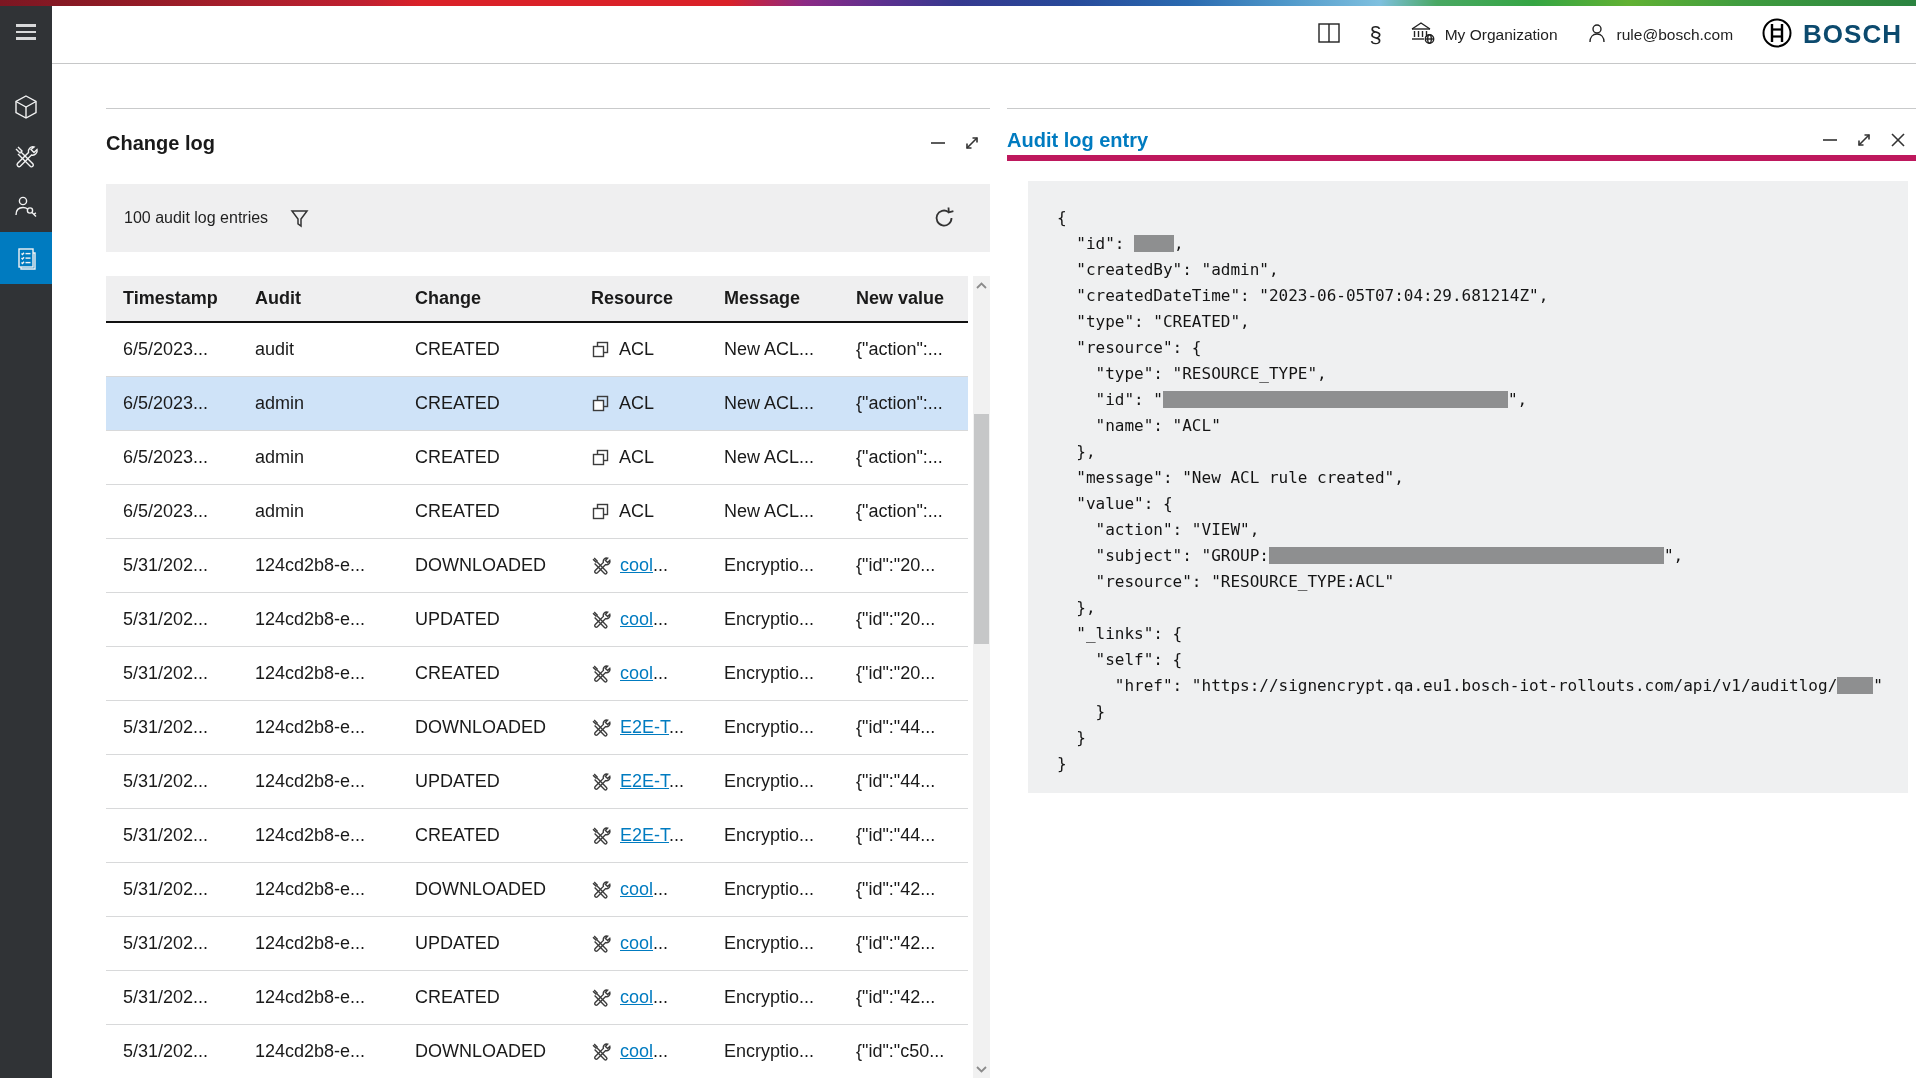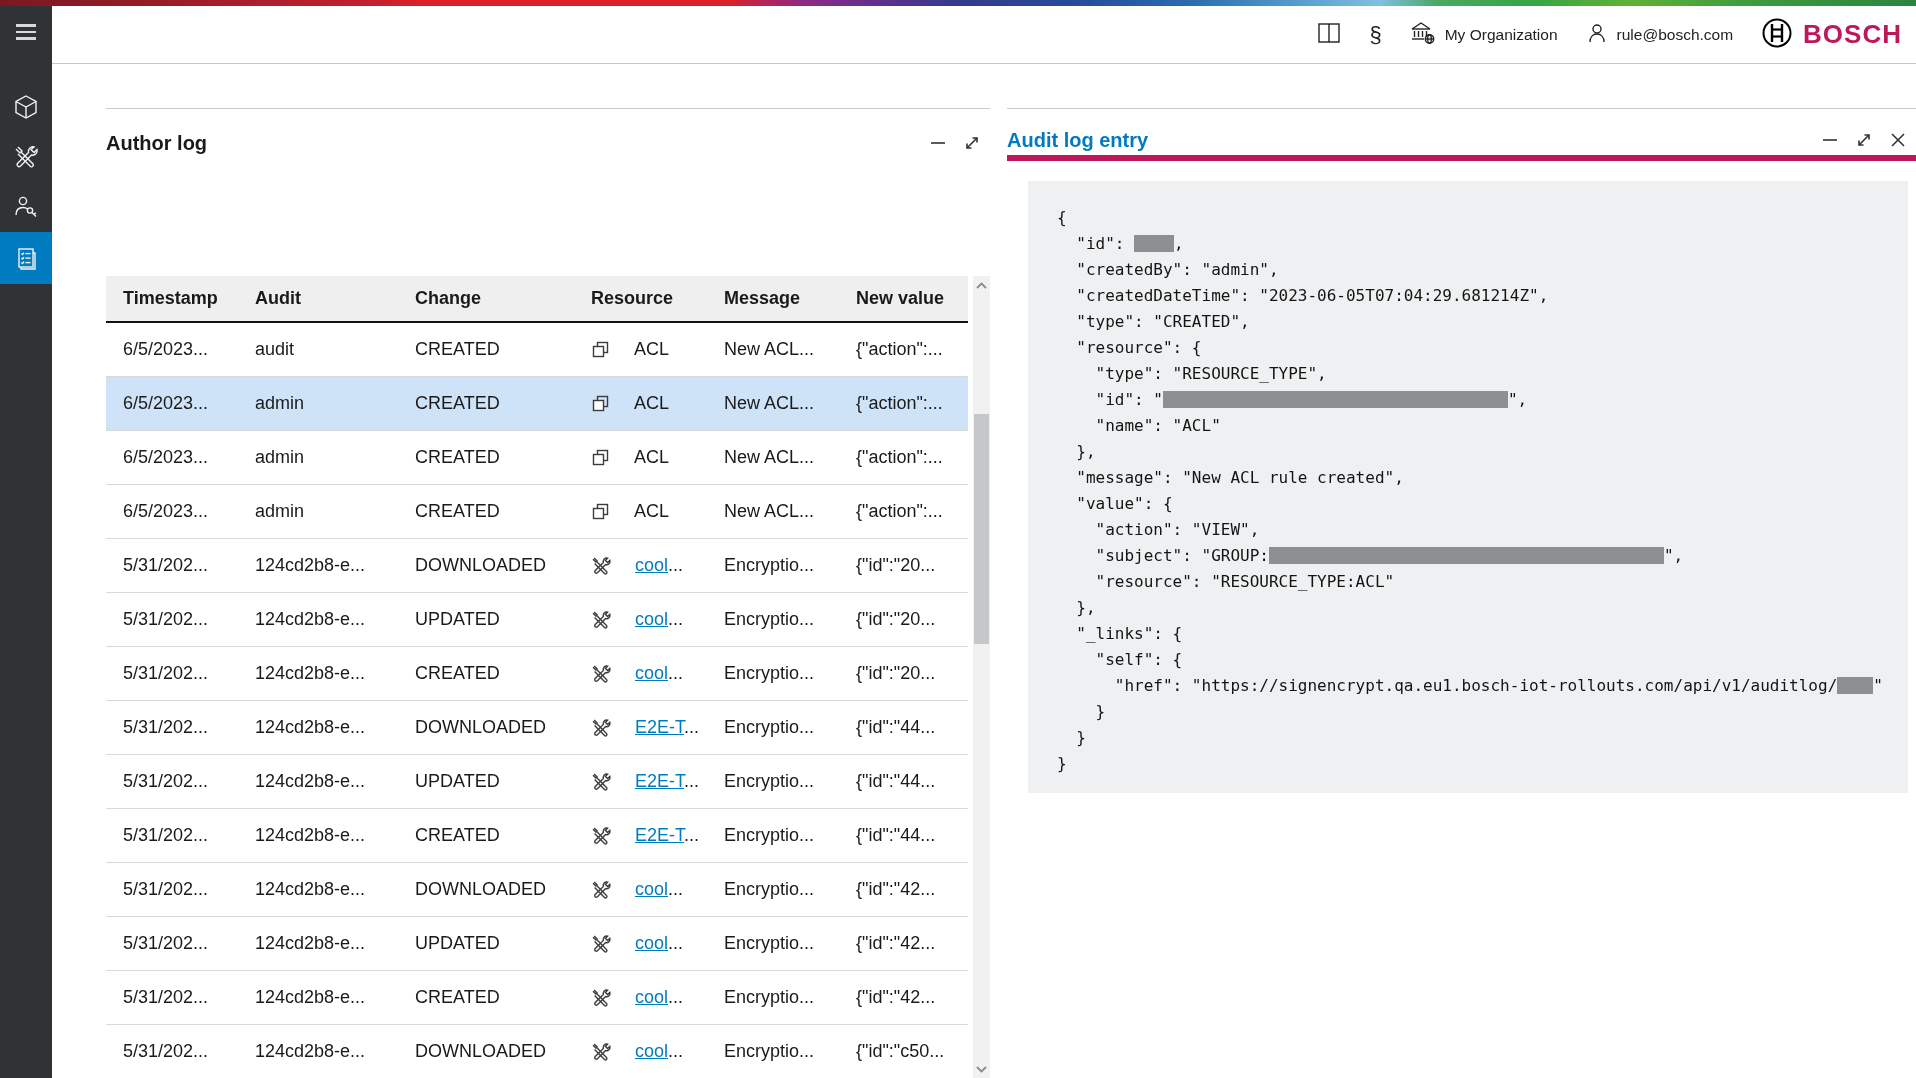--- a/index.html
+++ b/index.html
@@ -59,21 +59,21 @@
   .refresh-btn svg { stroke:#333; fill:none; stroke-width:1.8; }
 
   
   .table { position:absolute; top:167px; left:0; right:22px; bottom:0; overflow:hidden; }
   .trow { display:grid; grid-template-columns:132px 160px 176px 133px 132px 1fr;
           align-items:center; padding-left:17px; font-size:18px; }
   .thead-row { background:#efeff0; height:47px; font-weight:700; border-bottom:2px solid #111; }
   .tbody .trow { height:54px; border-bottom:1px solid #d8d9da; background:#fff; cursor:pointer; }
   .tbody .trow.selected { background:#cfe3f8; }
   .cell { overflow:hidden; white-space:nowrap; padding-right:10px; }
-  .res-cell { display:flex; align-items:center; gap:24px; }
+  .res-cell { display:flex; align-items:center; gap:9px; }
   .res-cell svg { stroke:#3c3c3c; fill:none; stroke-width:1.4; flex:none; }
   .res-link { color:#007bc0; text-decoration:underline; }
   .ellip { color:#1a1a1a; }
 
   
   .vscroll { position:absolute; top:167px; right:0; width:17px; bottom:0; background:#f1f1f1; }
   .vscroll .arrow { position:absolute; left:0; width:17px; height:18px; display:flex;
                     align-items:center; justify-content:center; cursor:pointer; }
   .vscroll .arrow svg { stroke:#8b8b8b; fill:none; stroke-width:1.8; }
   .arrow-up { top:0; } .arrow-down { bottom:0; }
@@ -177,46 +177,60 @@
     <div class="brand">
       <span>
         <svg width="32" height="32" viewBox="0 0 32 32">
           <circle cx="16" cy="16" r="13.5" fill="none" stroke="#000" stroke-width="2"></circle>
           <line x1="11" y1="7" x2="11" y2="25" stroke="#000" stroke-width="2.4"></line>
           <line x1="21" y1="7" x2="21" y2="25" stroke="#000" stroke-width="2.4"></line>
           <line x1="11" y1="12.5" x2="21" y2="12.5" stroke="#000" stroke-width="2.2"></line>
           <line x1="11" y1="19.5" x2="21" y2="19.5" stroke="#000" stroke-width="2.2"></line>
         </svg>
       </span>
-      <span class="brand-text" id="brand-text" style="color: #be185d; text-align: right;">BOSCH</span>
+      <span class="brand-text" id="brand-text" style="color: #0c4a6e; text-align: right;">BOSCH</span>
     </div>
   </div>
 </div>
 
 <div class="content">
 
   <div class="panel panel-audit">
     <div class="panel-head">
-      <div class="panel-title">Author log</div>
+      <div class="panel-title">Change log</div>
       <div class="panel-controls">
         <div class="pbtn">
           <svg width="18" height="18" viewBox="0 0 18 18">
               <line x1="2" y1="9" x2="16" y2="9"></line>
             </svg>
         </div>
         <div class="pbtn">
           <svg width="18" height="18" viewBox="0 0 18 18">
               <line x1="4" y1="14" x2="14" y2="4"></line>
               <polyline points="9.5,4 14,4 14,8.5"></polyline>
               <polyline points="4,9.5 4,14 8.5,14"></polyline>
             </svg>
         </div>
       </div>
     </div>
 
+    <div class="toolbar">
+      <span class="count-label">100 audit log entries</span>
+      <span class="filter-btn">
+        <svg width="19" height="19" viewBox="0 0 19 19">
+            <path d="M2 2 h15 l-6 8 v7 l-3 -2.2 v-4.8 z" fill="none"></path>
+          </svg>
+      </span>
+      <span class="refresh-btn">
+        <svg width="24" height="24" viewBox="0 0 24 24">
+          <path d="M19.5 12 a7.5 7.5 0 1 1 -3.2 -6.1" fill="none"></path>
+          <polyline points="16.5,1.5 16.8,6.3 21.4,5.2" fill="none"></polyline>
+        </svg>
+      </span>
+    </div>
 
     <div class="table">
       <div class="trow thead-row" id="thead">
           <div class="cell">Timestamp</div>
           <div class="cell">Audit</div>
           <div class="cell">Change</div>
           <div class="cell">Resource</div>
           <div class="cell">Message</div>
           <div class="cell">New value</div>
         </div>

